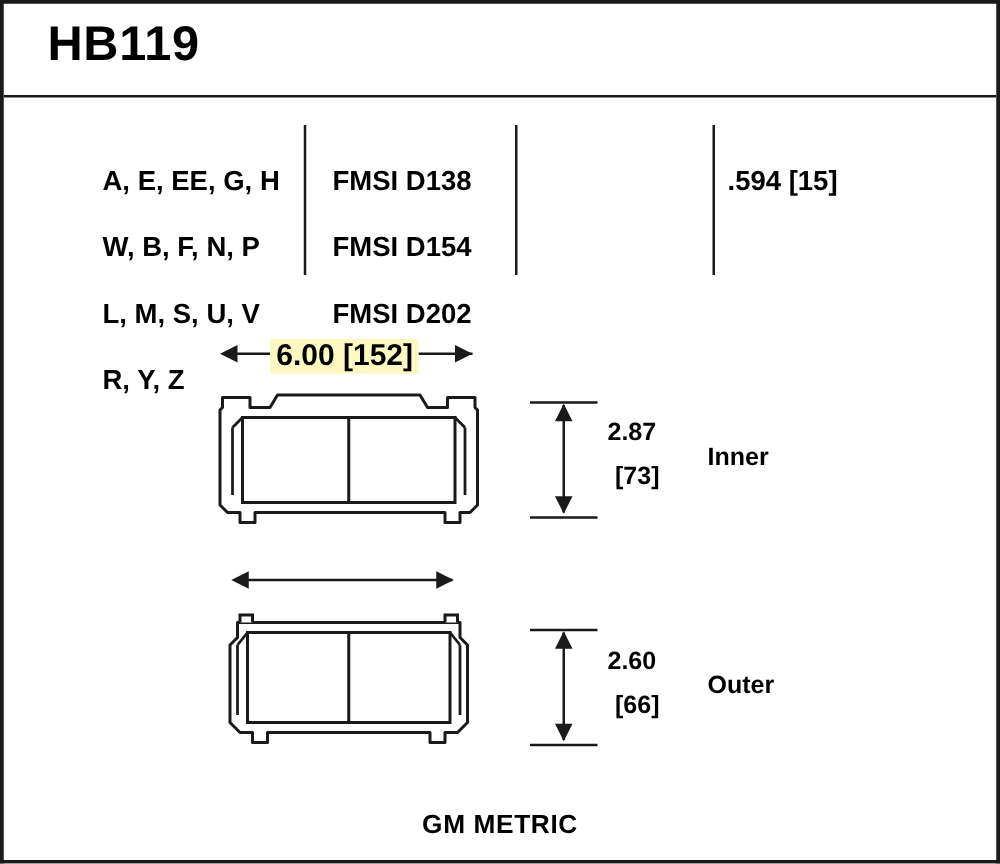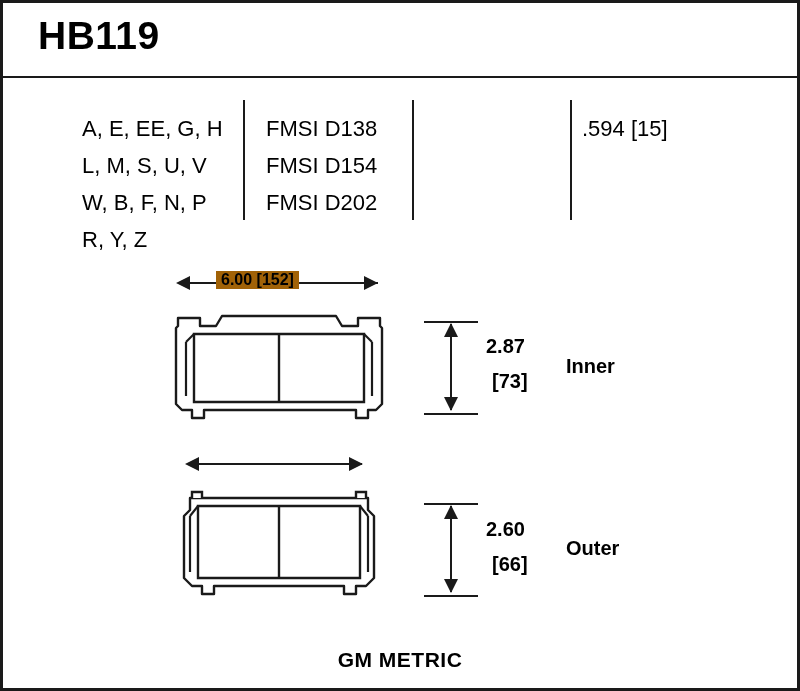--- a/index.html
+++ b/index.html
@@ -96,45 +96,46 @@
     left: 266px;
     top: 110px;
   }
   .thick-col {
     position: absolute;
     left: 582px;
     top: 110px;
   }
   .row-txt {
     font-size: 22px;
-    font-weight: normal;
+    font-weight: bold;
     line-height: 37px;
     white-space: nowrap;
+    margin-top: 16px;
   }
 
   
   .dim-h {
     position: absolute;
     height: 2px;
     background: #1a1a1a;
   }
   .arrow-left, .arrow-right {
     position: absolute;
     width: 0; height: 0;
     border-top: 7px solid transparent;
     border-bottom: 7px solid transparent;
   }
   .arrow-left { border-right: 14px solid #1a1a1a; }
   .arrow-right { border-left: 14px solid #1a1a1a; }
 
   .dim-label-h {
     position: absolute;
-    font-size: 16px;
-    font-weight: bold;
-    background: #a16207;
+    font-size: 24px;
+    font-weight: bold;
+    background: #fef9c3;
     padding: 0 5px;
     white-space: nowrap;
   }
 
   
   .dim-v {
     position: absolute;
     width: 2px;
     background: #1a1a1a;
   }
@@ -193,22 +194,22 @@
 
   <div class="part-number">HB119</div>
   <div class="hrule"></div>
 
   <div class="sep1"></div>
   <div class="sep2"></div>
   <div class="sep3"></div>
 
   <div class="compound-col">
     <div class="row-txt">A, E, EE, G, H</div>
+    <div class="row-txt">W, B, F, N, P</div>
     <div class="row-txt">L, M, S, U, V</div>
-    <div class="row-txt">W, B, F, N, P</div>
     <div class="row-txt">R, Y, Z</div>
   </div>
 
   <div class="fmsi-col">
     <div class="row-txt">FMSI D138</div>
     <div class="row-txt">FMSI D154</div>
     <div class="row-txt">FMSI D202</div>
   </div>
 
   <div class="thick-col">

